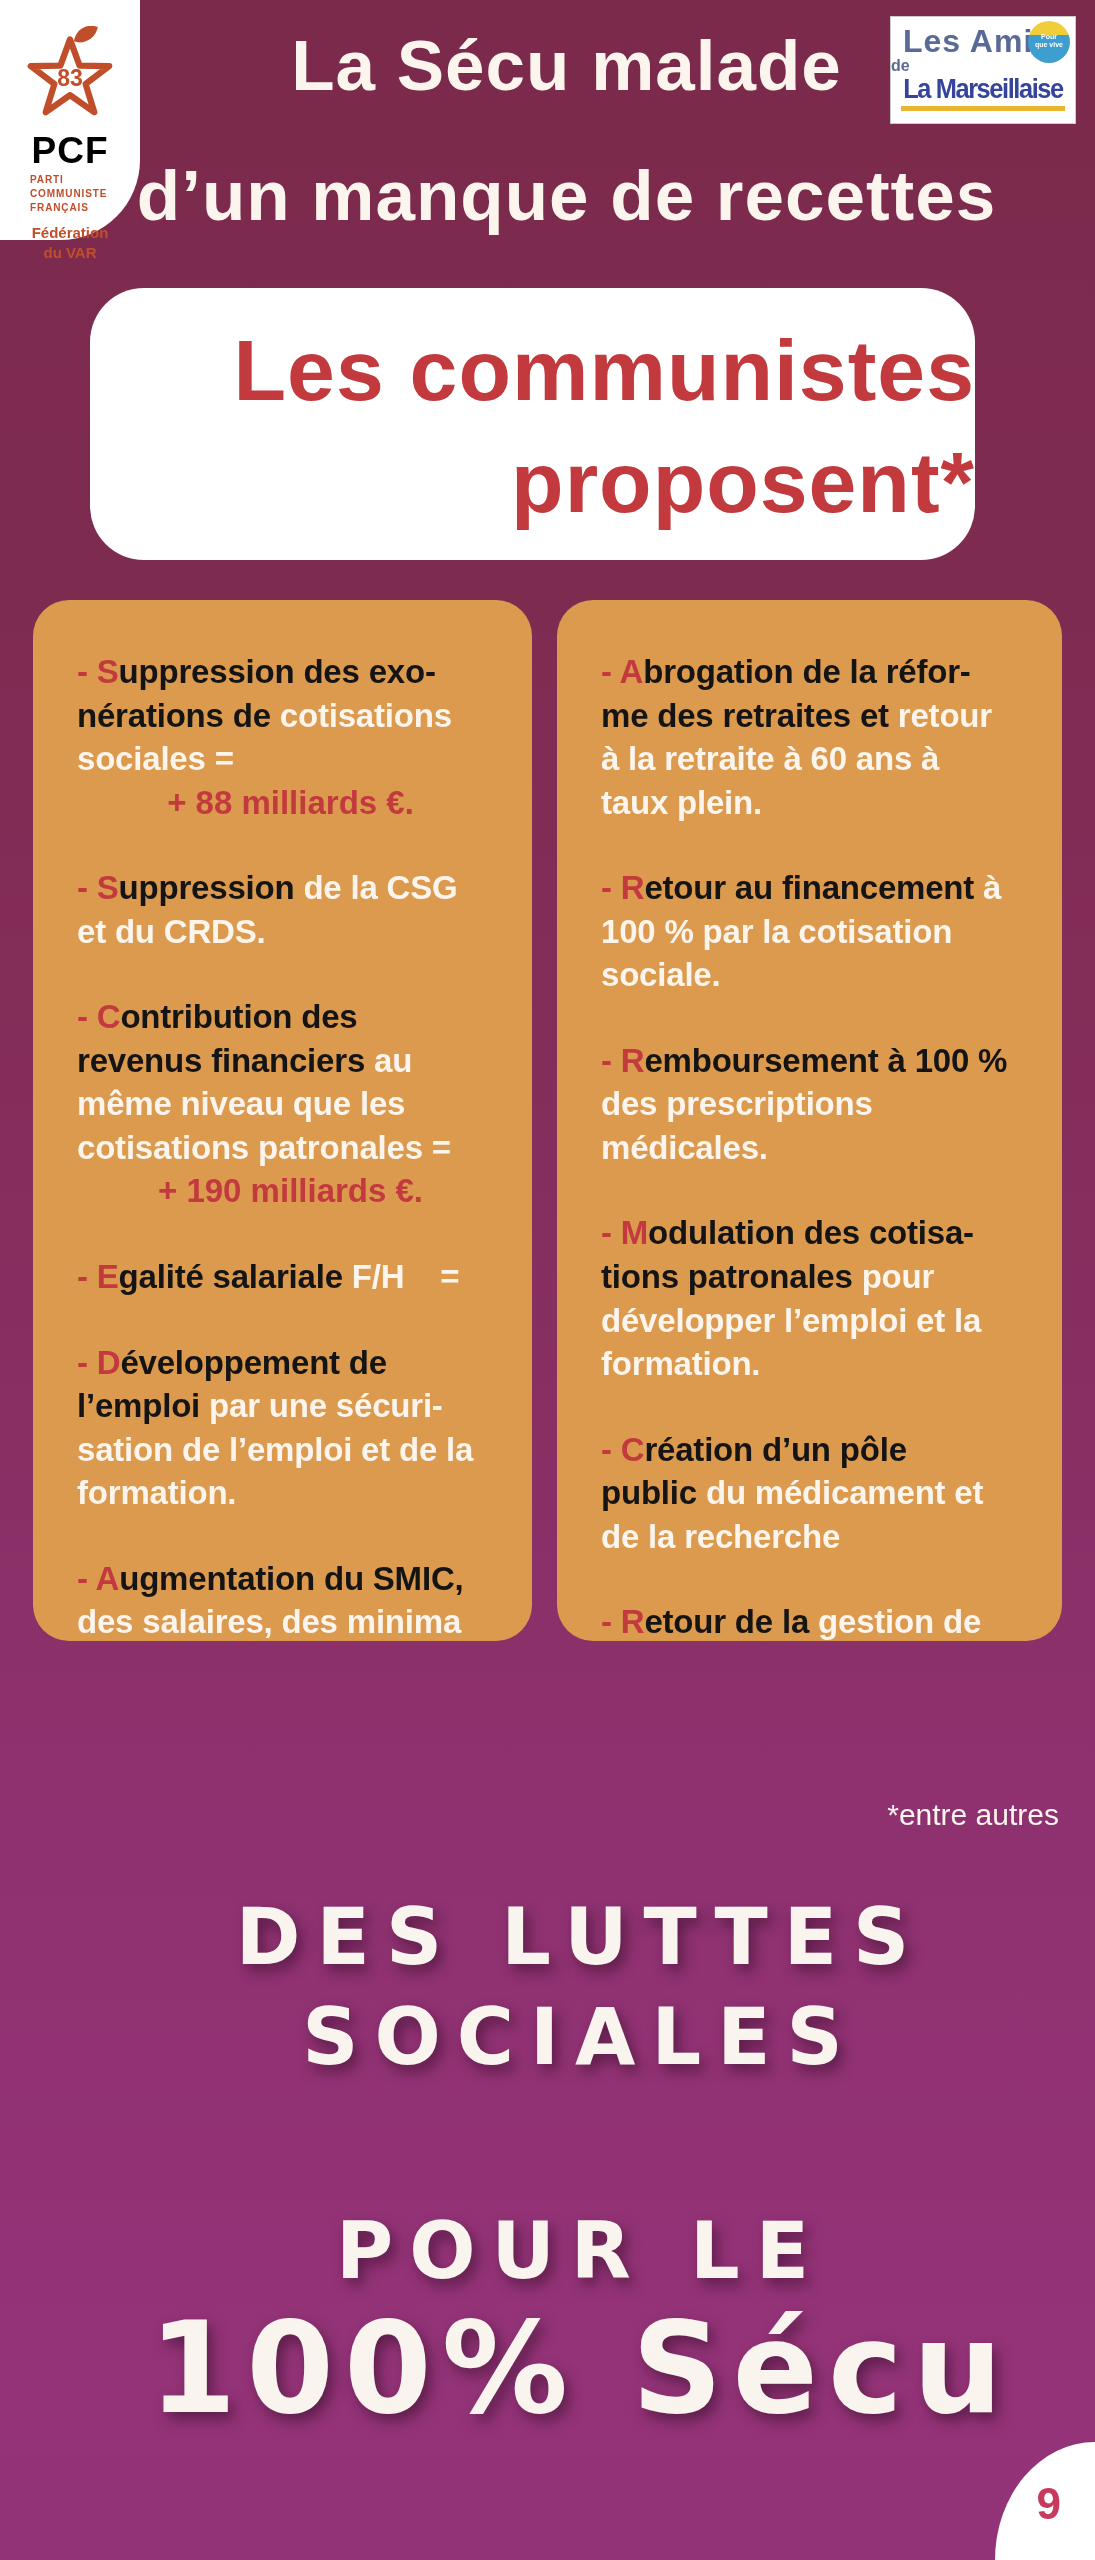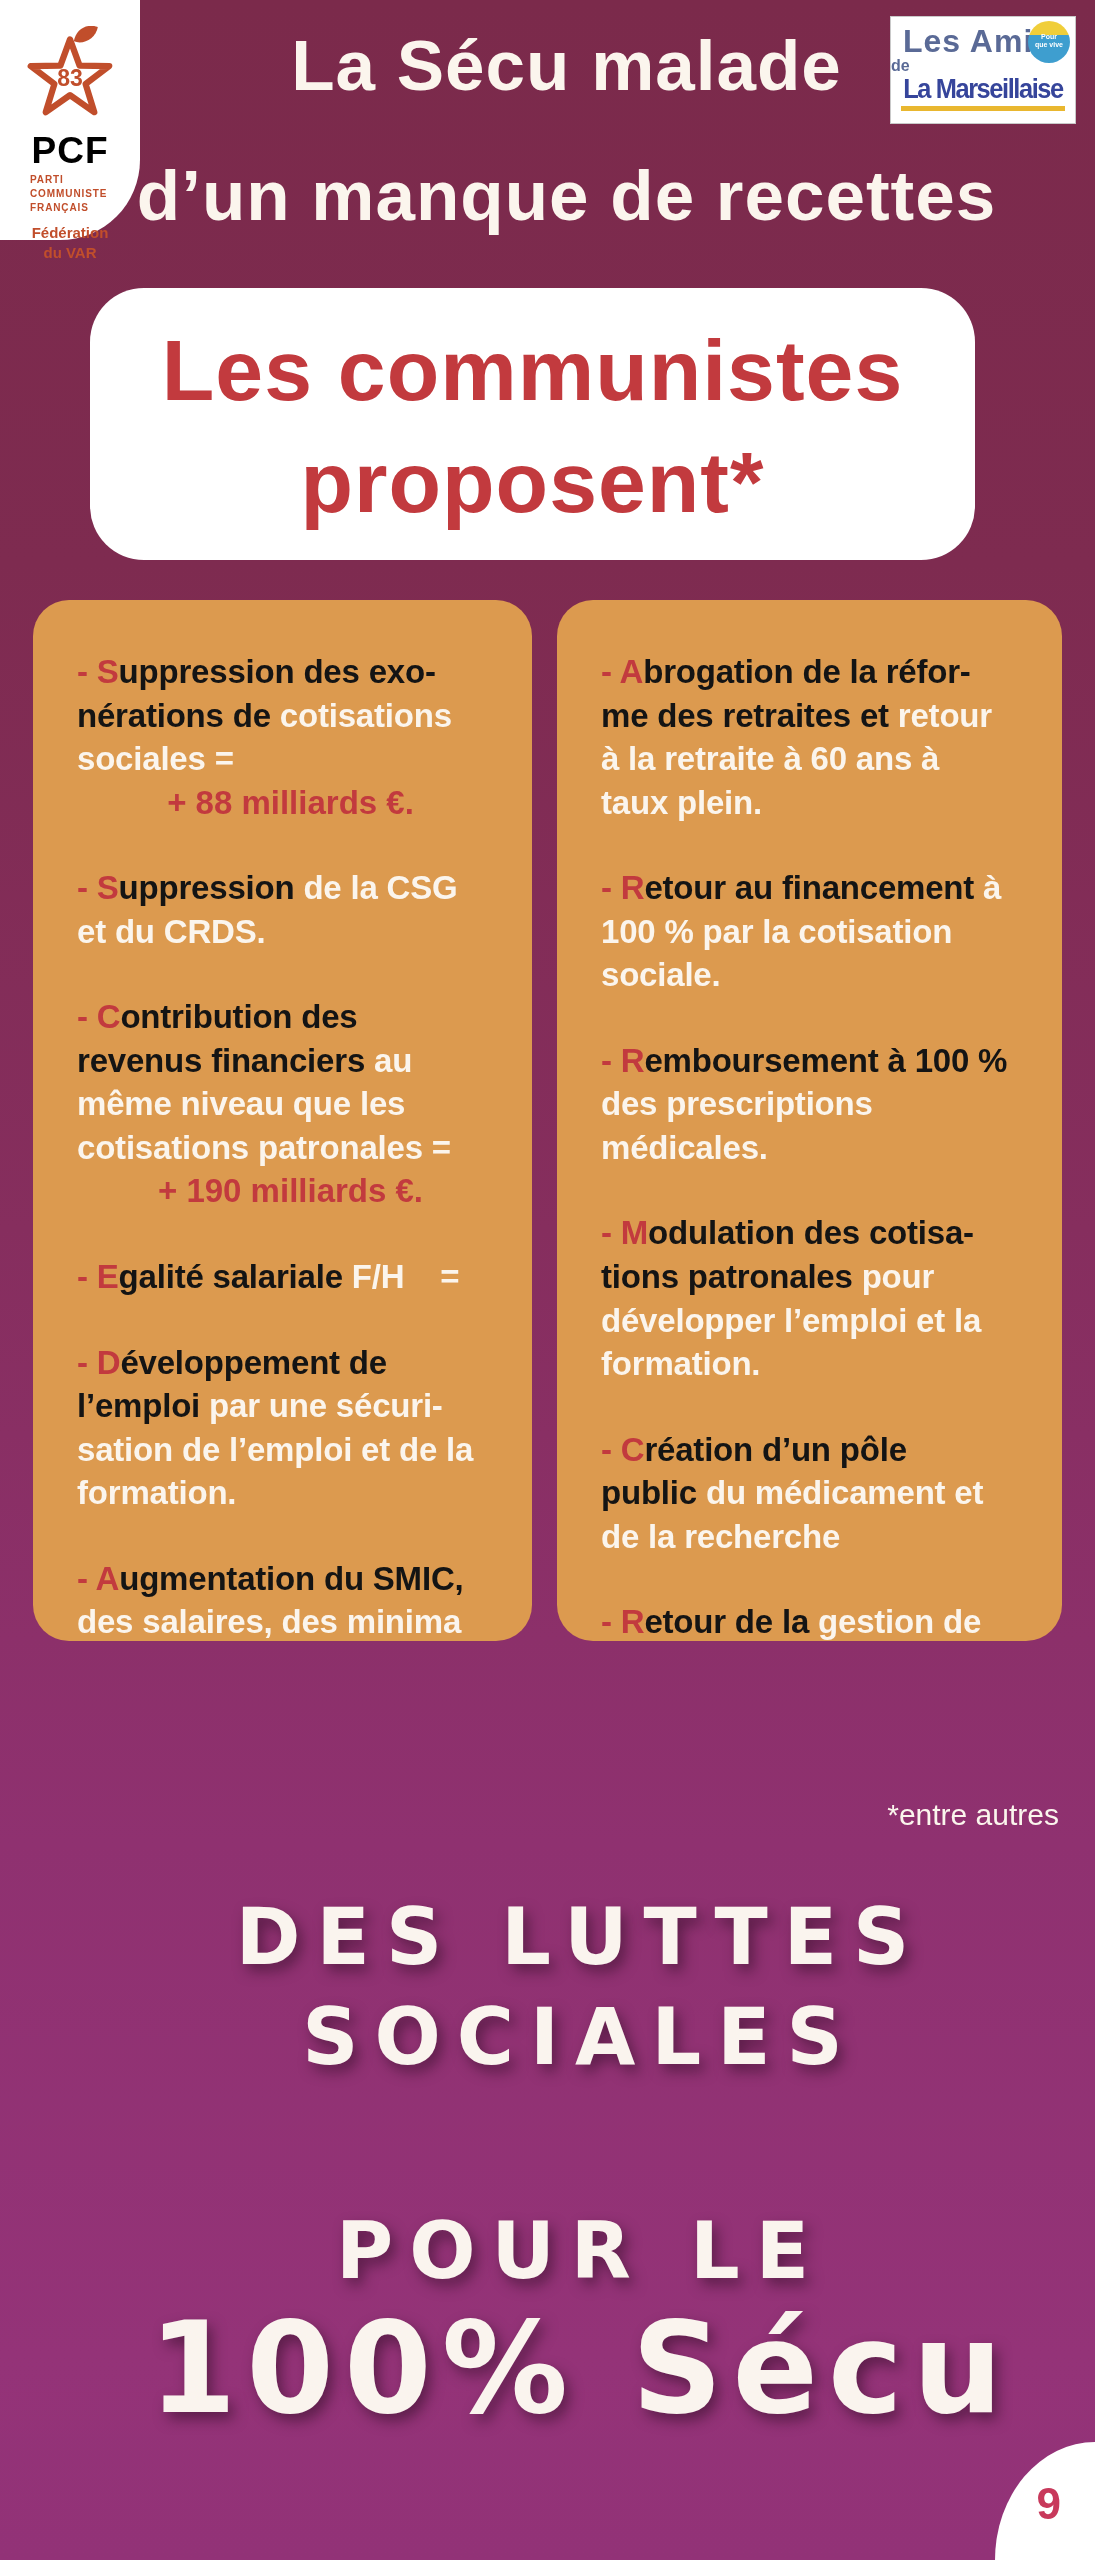--- a/index.html
+++ b/index.html
@@ -28,21 +28,21 @@
   .lm-line2{color:#5a6a96;font-weight:700;font-size:16px;line-height:1;margin-top:1px;text-align:left;}
   .lm-line3{color:#36459b;font-weight:700;font-size:27px;line-height:1;margin-top:2px;text-align:center;
     letter-spacing:-1.5px;transform:scaleX(.94);transform-origin:center;}
   .lm-bar{width:164px;height:5px;background:#e9b72f;margin:3px auto 0;}
   .lm-badge{position:absolute;right:5px;top:4px;width:42px;height:42px;border-radius:50%;
     background:linear-gradient(180deg,#f0ce3a 0%,#f0ce3a 34%,#3e9ecf 34%,#3e9ecf 100%);
     color:#ffffff;font-weight:700;font-size:7px;line-height:1.2;white-space:pre-line;
     text-align:center;padding-top:12px;box-sizing:border-box;}
   
   .propose-box{position:absolute;left:90px;top:288px;width:885px;height:272px;background:#ffffff;
-    border-radius:54px;text-align:center;padding-top:26px;box-sizing:border-box;}
+    border-radius:54px;text-align:right;padding-top:26px;box-sizing:border-box;}
   .propose-line{color:#c23a3e;font-weight:700;font-size:86px;line-height:112px;letter-spacing:1px;}
   
   .panel{position:absolute;top:600px;height:1041px;background:#dc9a4f;border-radius:36px;
     padding:50px 28px 0 44px;box-sizing:border-box;overflow:hidden;}
   .panel-left{left:33px;width:499px;}
   .panel-right{left:557px;width:505px;}
   .item{margin:0 0 42px 0;}
   .bullet{white-space:pre-wrap;font-size:33px;font-weight:700;line-height:1.32;
     letter-spacing:-.2px;margin:0;}
   .seg-r{color:#c23a3e;}

